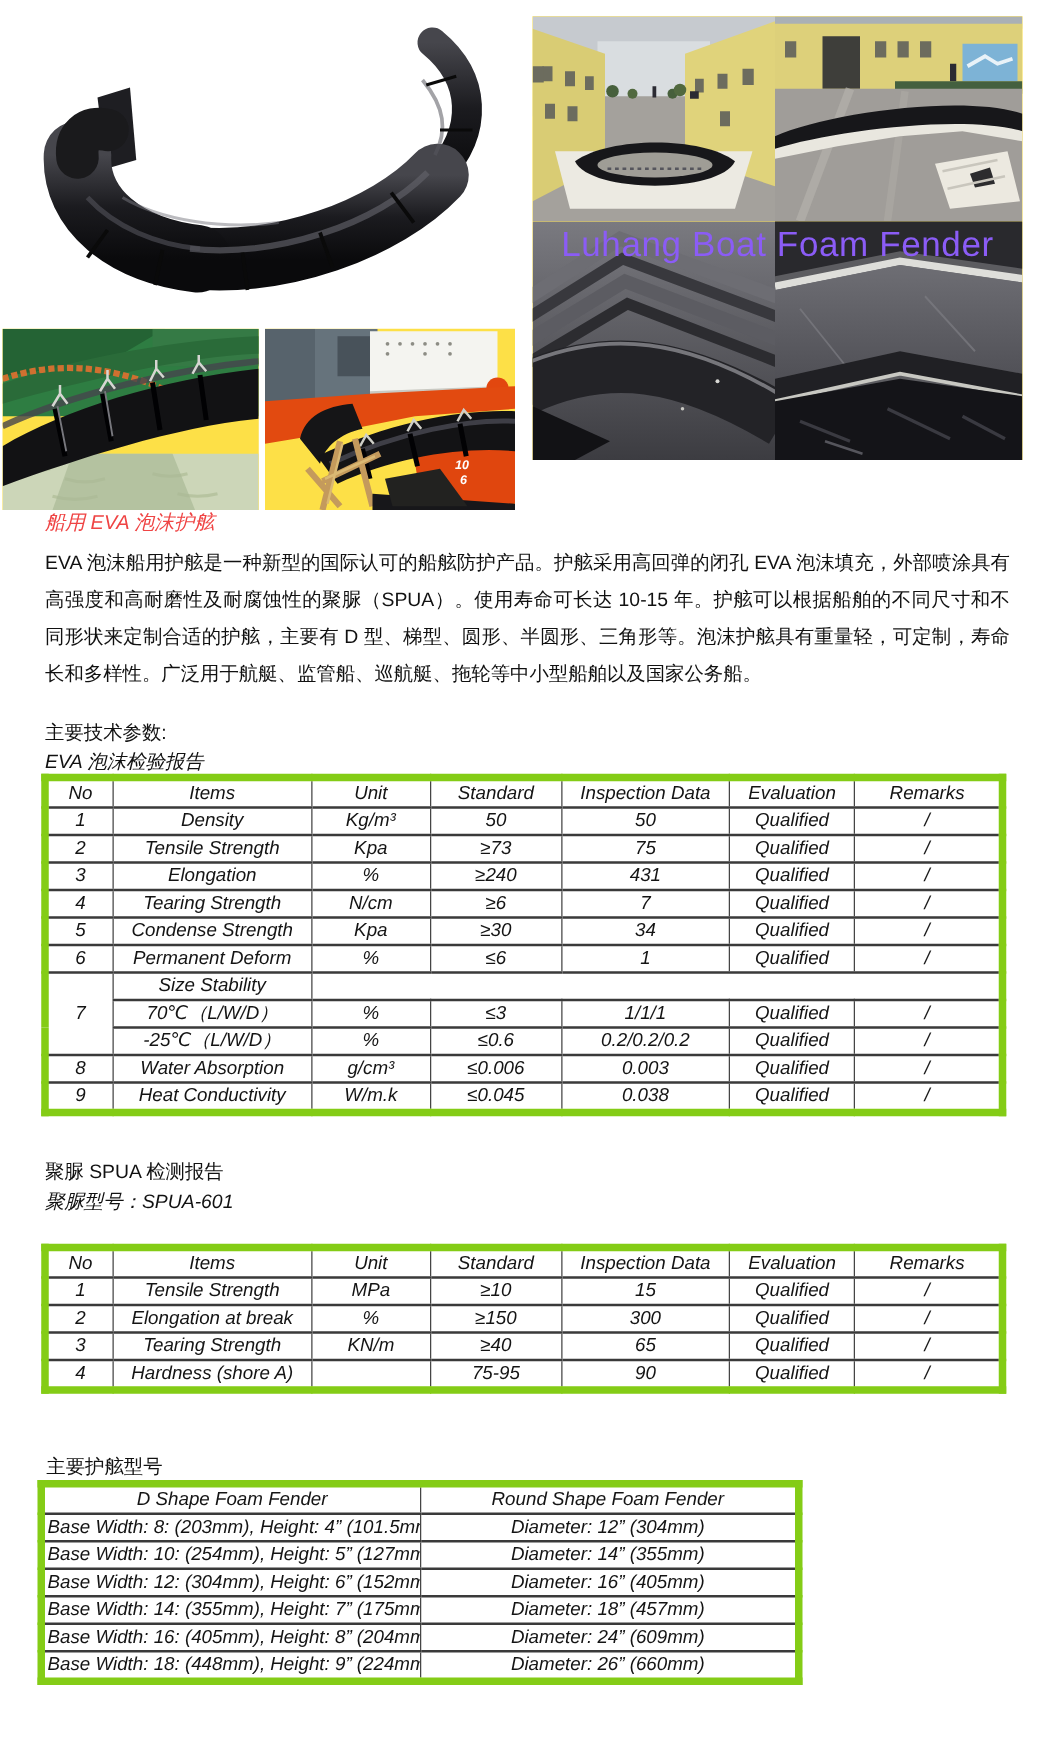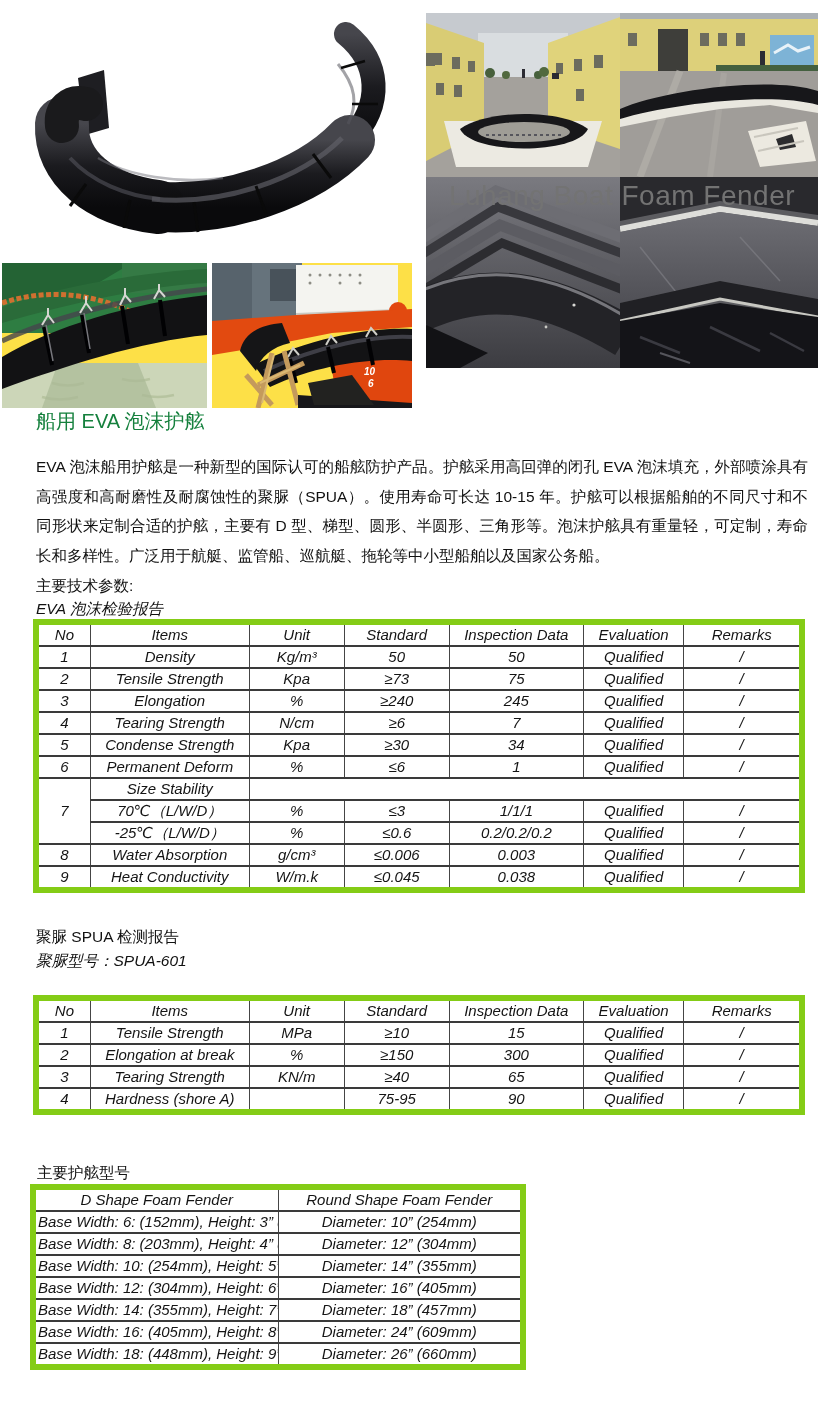--- a/index.html
+++ b/index.html
@@ -6,28 +6,28 @@
   body { background:#ffffff; font-family:"Liberation Sans","DejaVu Sans",sans-serif; }
   .page { position:relative; width:830px; height:1406px; background:#ffffff; overflow:hidden; }
 
   
   .photo { position:absolute; overflow:hidden; background:#fde047; }
   .photo svg { display:block; width:100%; height:100%; }
   #photo-main { background:#ffffff; }
 
   .overlay-title {
     position:absolute; left:426px; top:180px; width:392px;
-    text-align:center; color:#737373; font-size:28px; font-weight:400;
+    text-align:center; color:#8b5cf6; font-size:28px; font-weight:400;
     letter-spacing:0.5px; white-space:nowrap;
   }
 
   
-  .doc-title { position:absolute; left:36px; top:408px; font-size:20px; color:#15803d; }
+  .doc-title { position:absolute; left:36px; top:408px; font-size:16px; color:#ef4444;font-style:italic; }
   .intro {
-    position:absolute; left:36px; top:452px; width:772px;
+    position:absolute; left:36px; top:436px; width:772px;
     font-size:15.5px; line-height:29.5px; color:#111; text-align:justify;
   }
   .sec-title { position:absolute; font-size:15.5px; color:#111; }
 
   
   table { border-collapse:collapse; table-layout:fixed; position:absolute;
           font-style:italic; font-size:15px; color:#141414; }
   th, td { border:1px solid #454545; border-top:2px solid #3a3a3a; border-bottom:2px solid #3a3a3a;
            text-align:center; vertical-align:middle; height:21px; line-height:20px;
            padding:0 2px; font-weight:normal; overflow:hidden; white-space:nowrap; }
@@ -38,21 +38,21 @@
   .spec-table col:nth-child(2){width:20.7%;}
   .spec-table col:nth-child(3){width:12.4%;}
   .spec-table col:nth-child(4){width:13.7%;}
   .spec-table col:nth-child(5){width:17.5%;}
   .spec-table col:nth-child(6){width:13.1%;}
   .spec-table col:nth-child(7){width:15.4%;}
   #table-eva { top:619px; }
   #table-eva tbody tr:nth-child(8) td, #table-eva tbody tr:nth-child(9) td { border-top-width:1px; }
   #table-spua { top:995px; }
 
-  #table-models { left:30px; top:1184px; width:496px; }
+  #table-models { left:30px; top:1184px; width:612px; }
   #table-models col { width:50%; }
   #table-models th, #table-models td { height:21.5px; }
 </style>
 </head>
 <body>
 
 <div class="page">
 
   <div id="photo-main" class="photo" style="left:8px; top:8px; width:420px; height:250px;">
     <svg viewBox="0 0 420 250">
@@ -277,21 +277,21 @@
           <td>≥73</td>
           <td>75</td>
           <td>Qualified</td>
           <td>/</td>
         </tr>
         <tr>
           <td>3</td>
           <td>Elongation</td>
           <td>%</td>
           <td>≥240</td>
-          <td>245</td>
+          <td>431</td>
           <td>Qualified</td>
           <td>/</td>
         </tr>
         <tr>
           <td>4</td>
           <td>Tearing Strength</td>
           <td>N/cm</td>
           <td>≥6</td>
           <td>7</td>
           <td>Qualified</td>
@@ -429,24 +429,20 @@
         <col>
       </colgroup>
       <thead>
         <tr>
           <th>D Shape Foam Fender</th>
           <th>Round Shape Foam Fender</th>
         </tr>
       </thead>
       <tbody>
         <tr>
-          <td>Base Width: 6: (152mm), Height: 3” (76mm)</td>
-          <td>Diameter: 10” (254mm)</td>
-        </tr>
-        <tr>
           <td>Base Width: 8: (203mm), Height: 4” (101.5mm)</td>
           <td>Diameter: 12” (304mm)</td>
         </tr>
         <tr>
           <td>Base Width: 10: (254mm), Height: 5” (127mm)</td>
           <td>Diameter: 14” (355mm)</td>
         </tr>
         <tr>
           <td>Base Width: 12: (304mm), Height: 6” (152mm)</td>
           <td>Diameter: 16” (405mm)</td>

